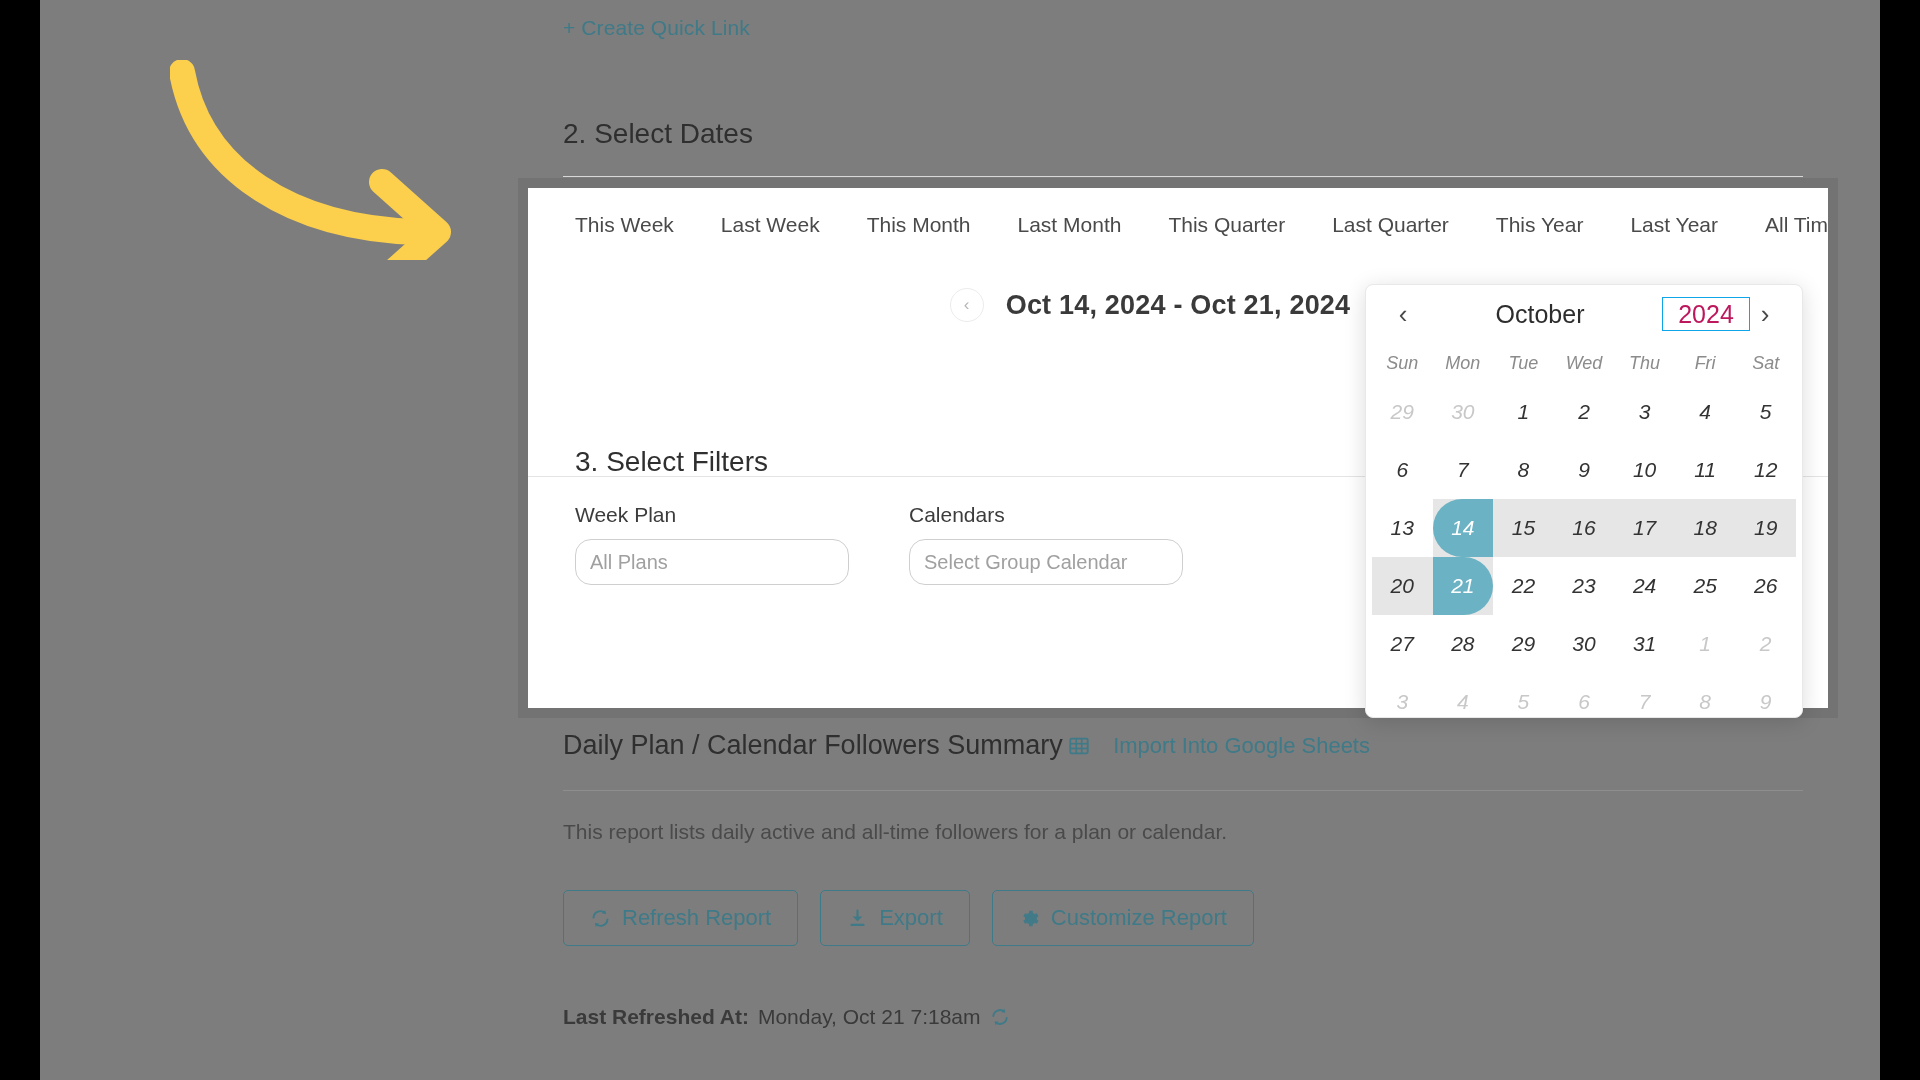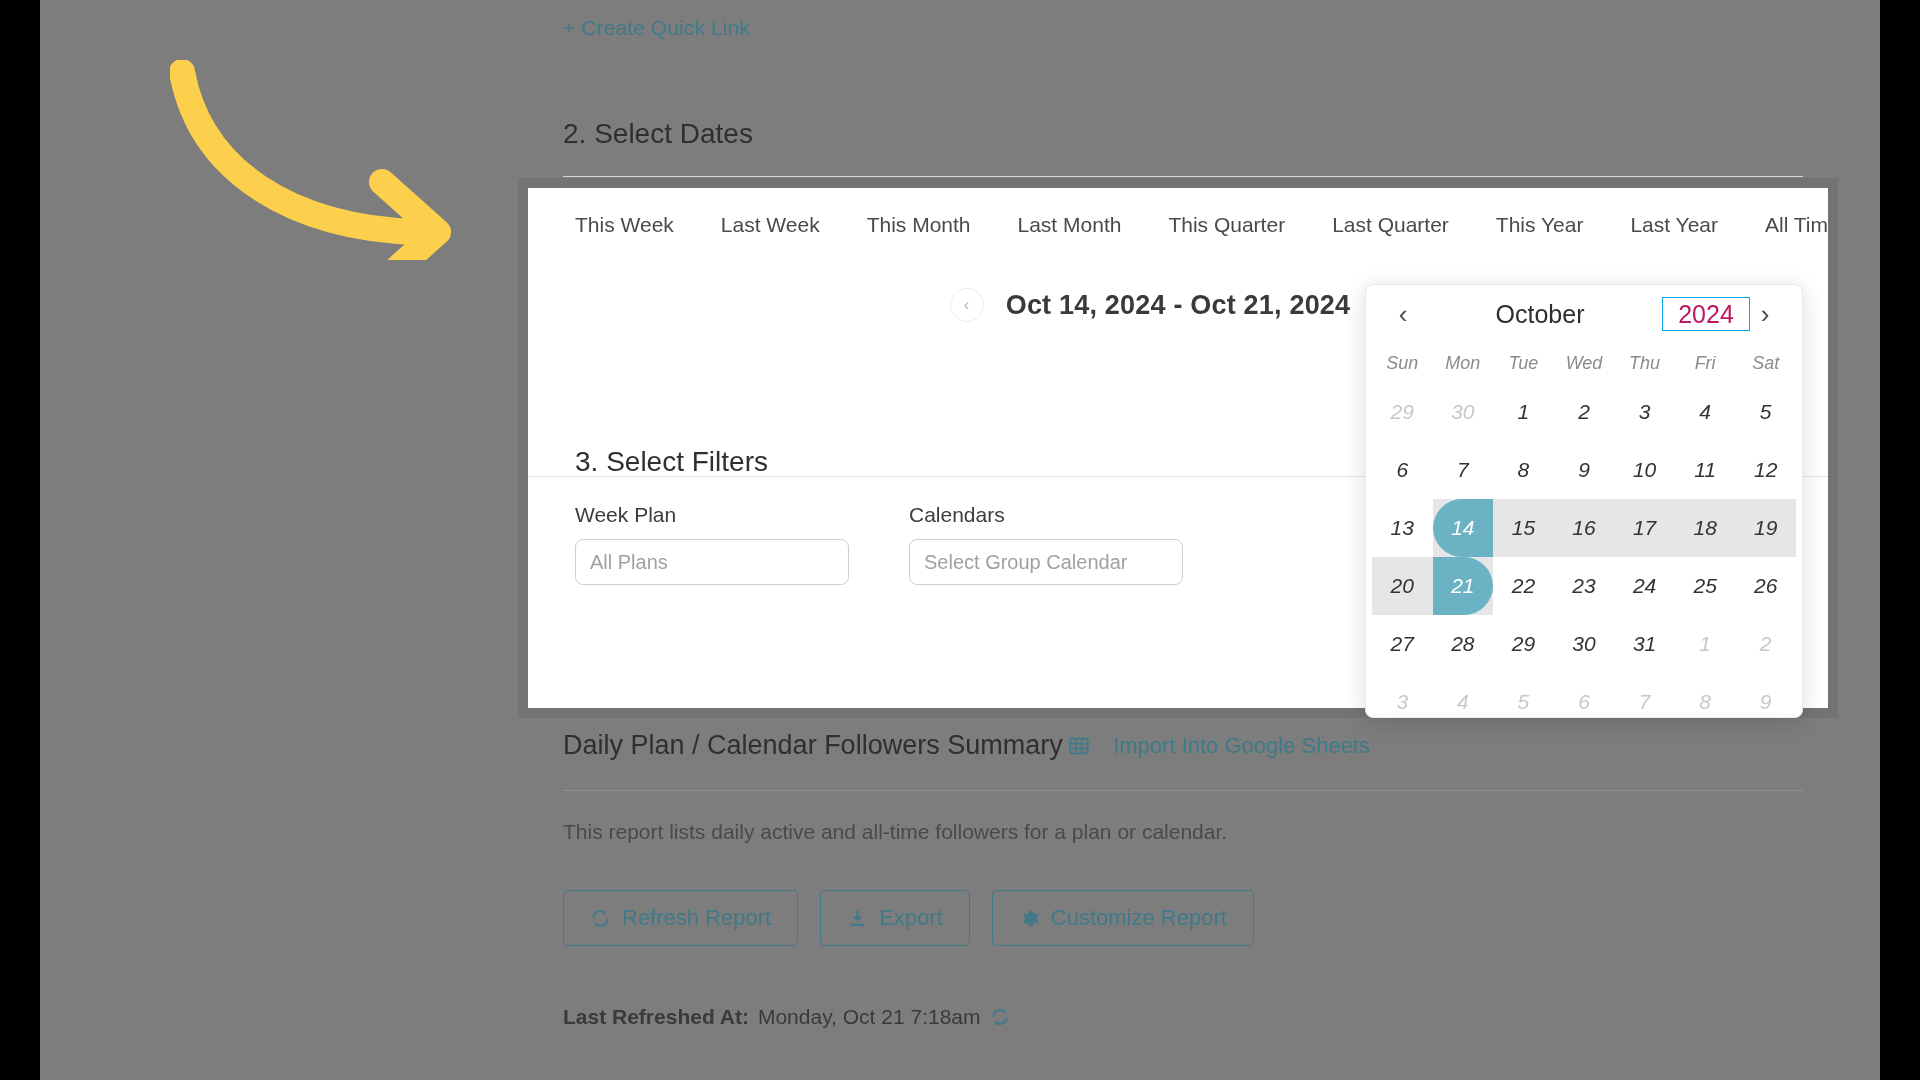--- a/index.html
+++ b/index.html
@@ -96,21 +96,21 @@
     position: absolute; left: 47px; top: 315px;
     display: flex; gap: 60px;
   }
   .field { display: flex; flex-direction: column; }
   .field-label {
     font-size: 21px; color: #3c3c3c; margin-bottom: 12px;
     white-space: nowrap;
   }
   .field-input {
     width: 274px; height: 46px;
-    border: 1px solid #cfcfcf; border-radius: 8px;
+    border: 1px solid #cfcfcf; border-radius: 16px;
     background: #fff;
     display: flex; align-items: center;
     padding: 0 14px;
     font-size: 20px; color: #a0a0a0;
     white-space: nowrap; overflow: hidden;
     cursor: text;
   }
 
   
   .datepicker {

